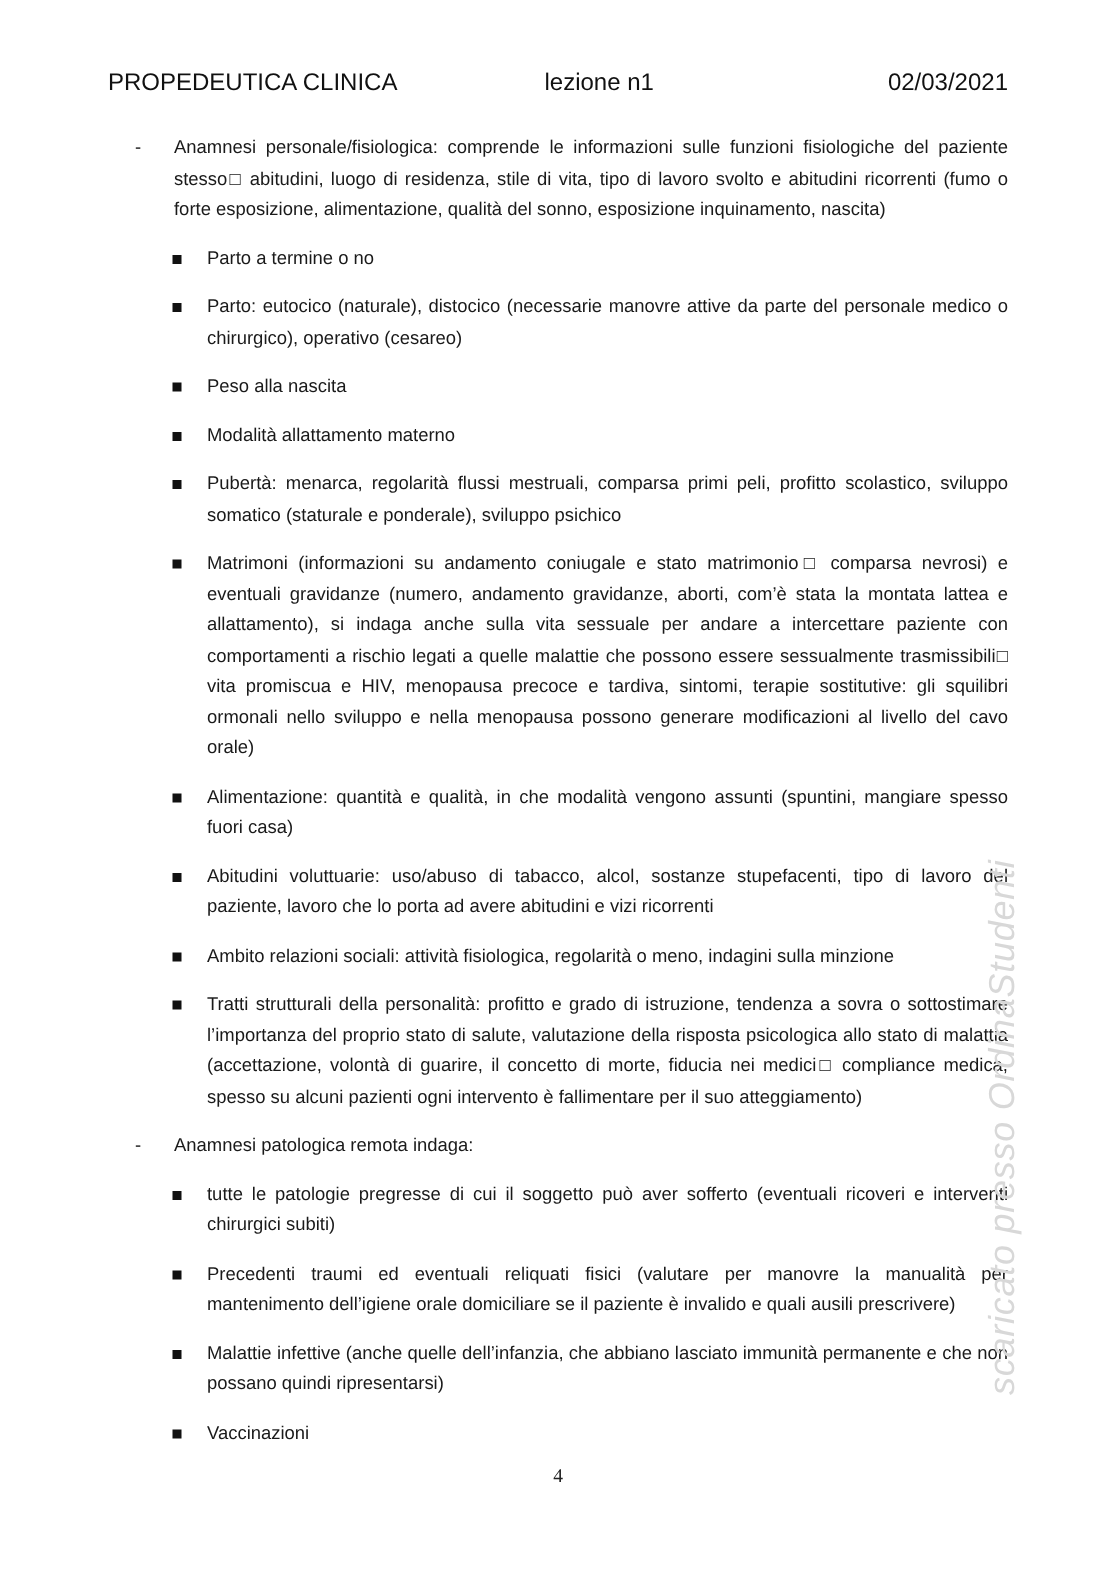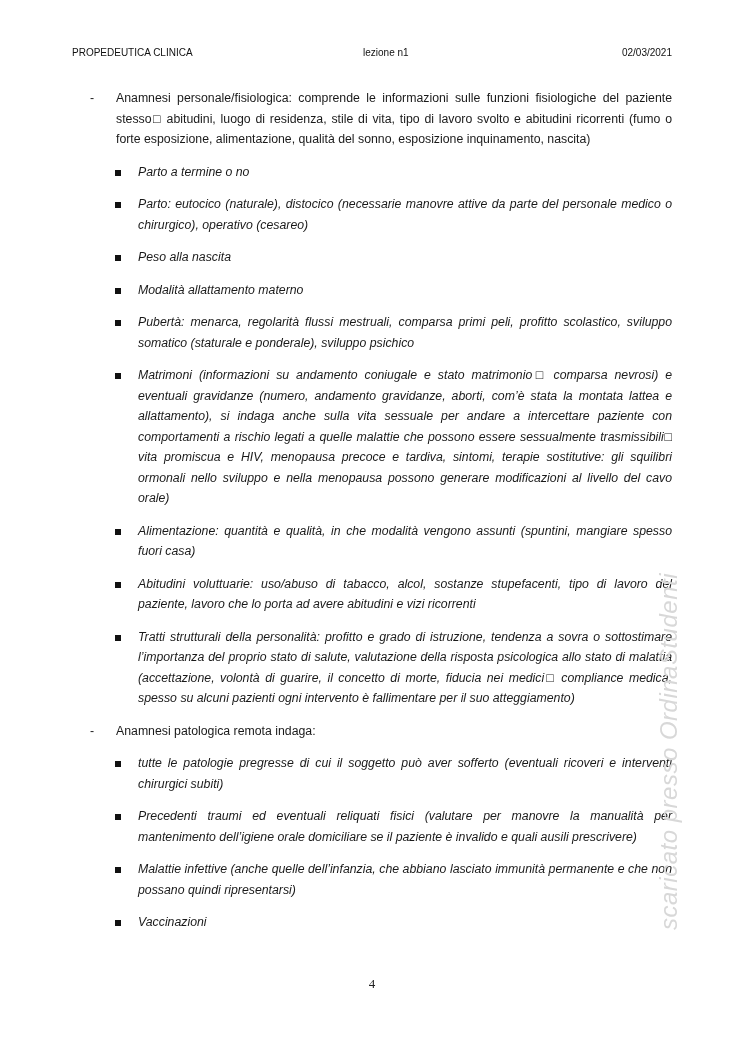--- a/index.html
+++ b/index.html
@@ -2,36 +2,36 @@
 <html><head>
   <meta charset="utf-8">
   <style>
     html, body { margin: 0; padding: 0; background: #ffffff; }
     body {
       width: 744px; height: 1053px; position: relative; overflow: hidden;
       font-family: "Liberation Sans", sans-serif; color: #1a1a1a;
     }
     .header {
       position: absolute; top: 47px; left: 72px; right: 72px; height: 20px;
-      font-size: 10px; color: #111;
+      font-size: 16px; color: #111;
     }
     .header .left { position: absolute; left: 0; top: 0; }
     .header .center { position: absolute; left: 271px; top: 0; margin-left: 20px; }
     .header .right { position: absolute; right: 0; top: 0; margin-left: 22px; }
 
     .content {
       position: absolute; top: 88px; left: 90px; width: 582px;
       font-size: 12.3px; line-height: 20.5px;
     }
     .section { position: relative; padding-left: 26px; text-align: justify; }
     .section .dash { position: absolute; left: 0; top: 0; }
     .section b { font-weight: normal; }
     .bullets { margin: 0; padding: 0; list-style: none; }
     .bullet {
-      position: relative; padding-left: 48px; text-align: justify; margin-top: 12px; font-style: italic;
+      position: relative; padding-left: 48px; text-align: justify; margin-top: 12px;
     }
     .bullet .sq {
       position: absolute; left: 25px; top: 8px; width: 6px; height: 6px; background: #111;
     }
     .section + .bullets .bullet:first-child { margin-top: 12px; }
     .section.second { margin-top: 12px; }
 
     .page-number {
       position: absolute; top: 976px; left: 0; width: 744px; text-align: center;
       font-family: "Liberation Serif", serif; font-size: 13px; color: #222;
@@ -60,20 +60,21 @@
   </div>
   <ul class="bullets">
     <li class="bullet"><span class="sq"></span><span>Parto a termine o no</span></li>
     <li class="bullet"><span class="sq"></span><span>Parto: eutocico (naturale), distocico (necessarie manovre attive da parte del personale medico o chirurgico), operativo (cesareo)</span></li>
     <li class="bullet"><span class="sq"></span><span>Peso alla nascita</span></li>
     <li class="bullet"><span class="sq"></span><span>Modalità allattamento materno</span></li>
     <li class="bullet"><span class="sq"></span><span>Pubertà: menarca, regolarità flussi mestruali, comparsa primi peli, profitto scolastico, sviluppo somatico (staturale e ponderale), sviluppo psichico</span></li>
     <li class="bullet"><span class="sq"></span><span>Matrimoni (informazioni su andamento coniugale e stato matrimonio□ comparsa nevrosi)  e eventuali gravidanze (numero, andamento gravidanze, aborti, com’è stata la montata lattea e allattamento), si indaga anche sulla vita sessuale per andare a intercettare paziente con comportamenti a rischio legati a quelle malattie che possono essere sessualmente trasmissibili□ vita promiscua e HIV, menopausa precoce e tardiva, sintomi, terapie sostitutive: gli squilibri ormonali nello sviluppo e nella menopausa possono generare modificazioni al livello del cavo orale)</span></li>
     <li class="bullet"><span class="sq"></span><span>Alimentazione: quantità e qualità, in che modalità vengono assunti (spuntini, mangiare spesso fuori casa)</span></li>
     <li class="bullet"><span class="sq"></span><span>Abitudini voluttuarie: uso/abuso di tabacco, alcol, sostanze stupefacenti, tipo di lavoro del paziente, lavoro che lo porta ad avere abitudini e vizi ricorrenti</span></li>
+    <li class="bullet"><span class="sq"></span><span>Ambito relazioni sociali: attività fisiologica, regolarità o meno, indagini sulla minzione</span></li>
     <li class="bullet"><span class="sq"></span><span>Tratti strutturali della personalità: profitto e grado di istruzione, tendenza a sovra o sottostimare l’importanza del proprio stato di salute, valutazione della risposta psicologica allo stato di malattia (accettazione, volontà di guarire, il concetto di morte, fiducia nei medici□ compliance medica, spesso su alcuni pazienti ogni intervento è fallimentare per il suo atteggiamento)</span></li>
   </ul>
 
   <div class="section second">
     <span class="dash">-</span>
     <b>Anamnesi patologica remota</b><span> indaga:</span>
   </div>
   <ul class="bullets">
     <li class="bullet"><span class="sq"></span><span> tutte le patologie pregresse di cui il soggetto può aver sofferto (eventuali ricoveri e interventi chirurgici subiti)</span></li>
     <li class="bullet"><span class="sq"></span><span>Precedenti traumi ed eventuali reliquati fisici (valutare per manovre la manualità per mantenimento dell’igiene orale domiciliare se il paziente è invalido e quali ausili prescrivere)</span></li>

